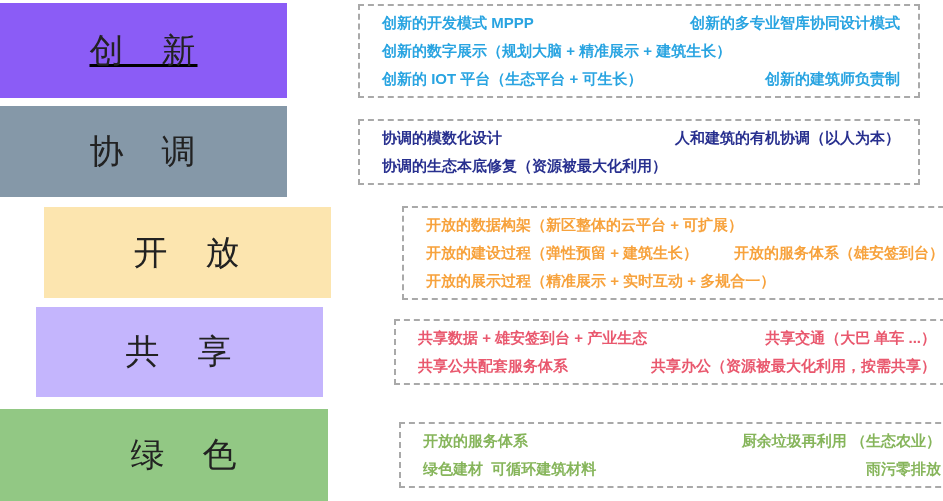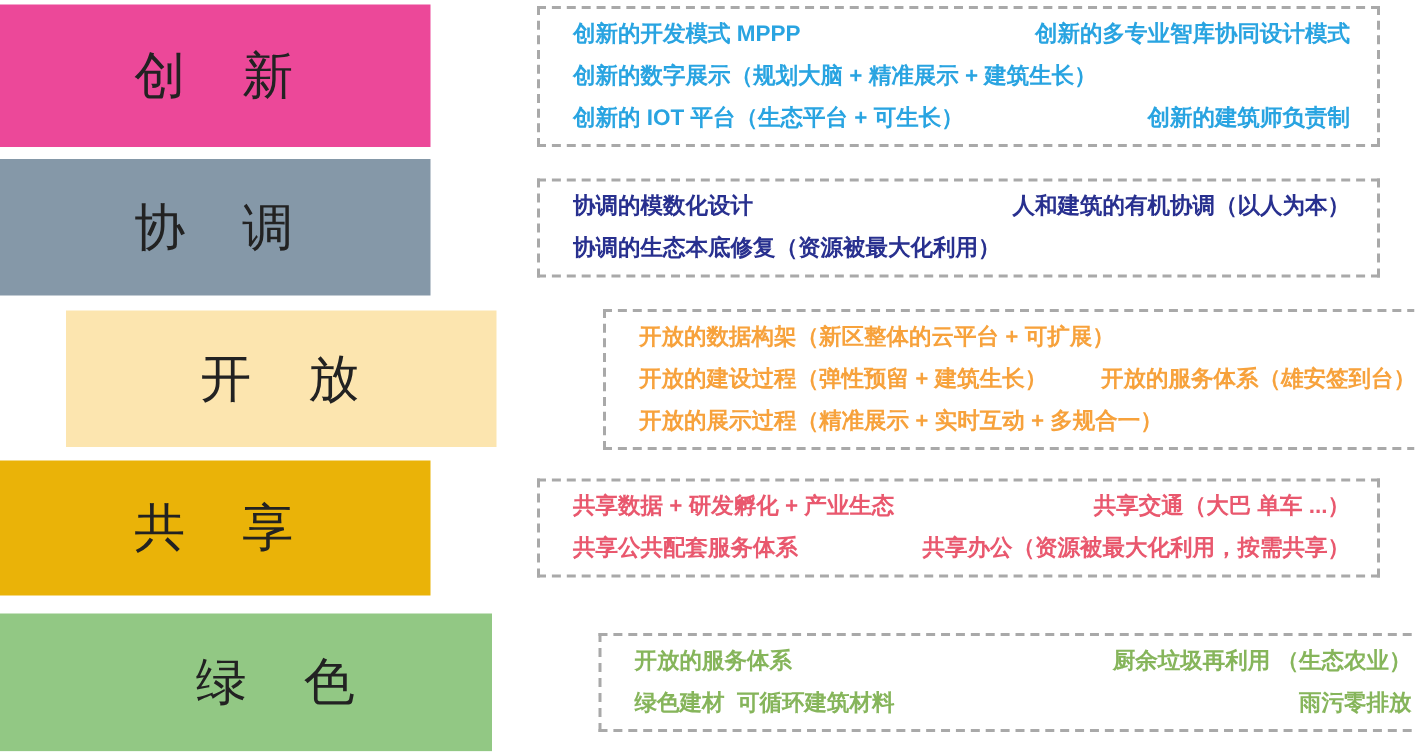--- a/index.html
+++ b/index.html
@@ -57,21 +57,21 @@
     white-space: pre;
   }
   .line .r { text-align: right; }
 </style>
 </head>
 <body>
 
 <div class="diagram">
 
   <div class="band band-1">
-    <div class="block" style="background: #ec4899;">
+    <div class="block" style="background: #8b5cf6; text-decoration: underline;">
       <span class="block-label">创　新</span>
     </div>
     <div class="box" style="color: rgb(41, 164, 225); border-color: rgb(169, 169, 169);">
       <div class="line">
         <span class="l">创新的开发模式 MPPP</span>
         <span class="r">创新的多专业智库协同设计模式</span>
       </div>
       <div class="line">
         <span class="l">创新的数字展示（规划大脑 + 精准展示 + 建筑生长）</span>
         <span class="r"></span>
@@ -112,26 +112,26 @@
         <span class="r">开放的服务体系（雄安签到台）</span>
       </div>
       <div class="line">
         <span class="l">开放的展示过程（精准展示 + 实时互动 + 多规合一）</span>
         <span class="r"></span>
       </div>
     </div>
   </div>
 
   <div class="band band-4">
-    <div class="block" style="background: #eab308;">
+    <div class="block" style="background: #c4b5fd; margin-left: 36px;">
       <span class="block-label">共　享</span>
     </div>
     <div class="box" style="color: rgb(233, 88, 110); border-color: rgb(169, 169, 169);">
       <div class="line">
-        <span class="l">共享数据 + 研发孵化 + 产业生态</span>
+        <span class="l">共享数据 + 雄安签到台 + 产业生态</span>
         <span class="r">共享交通（大巴 单车 ...）</span>
       </div>
       <div class="line">
         <span class="l">共享公共配套服务体系</span>
         <span class="r">共享办公（资源被最大化利用，按需共享）</span>
       </div>
     </div>
   </div>
 
   <div class="band band-5">

